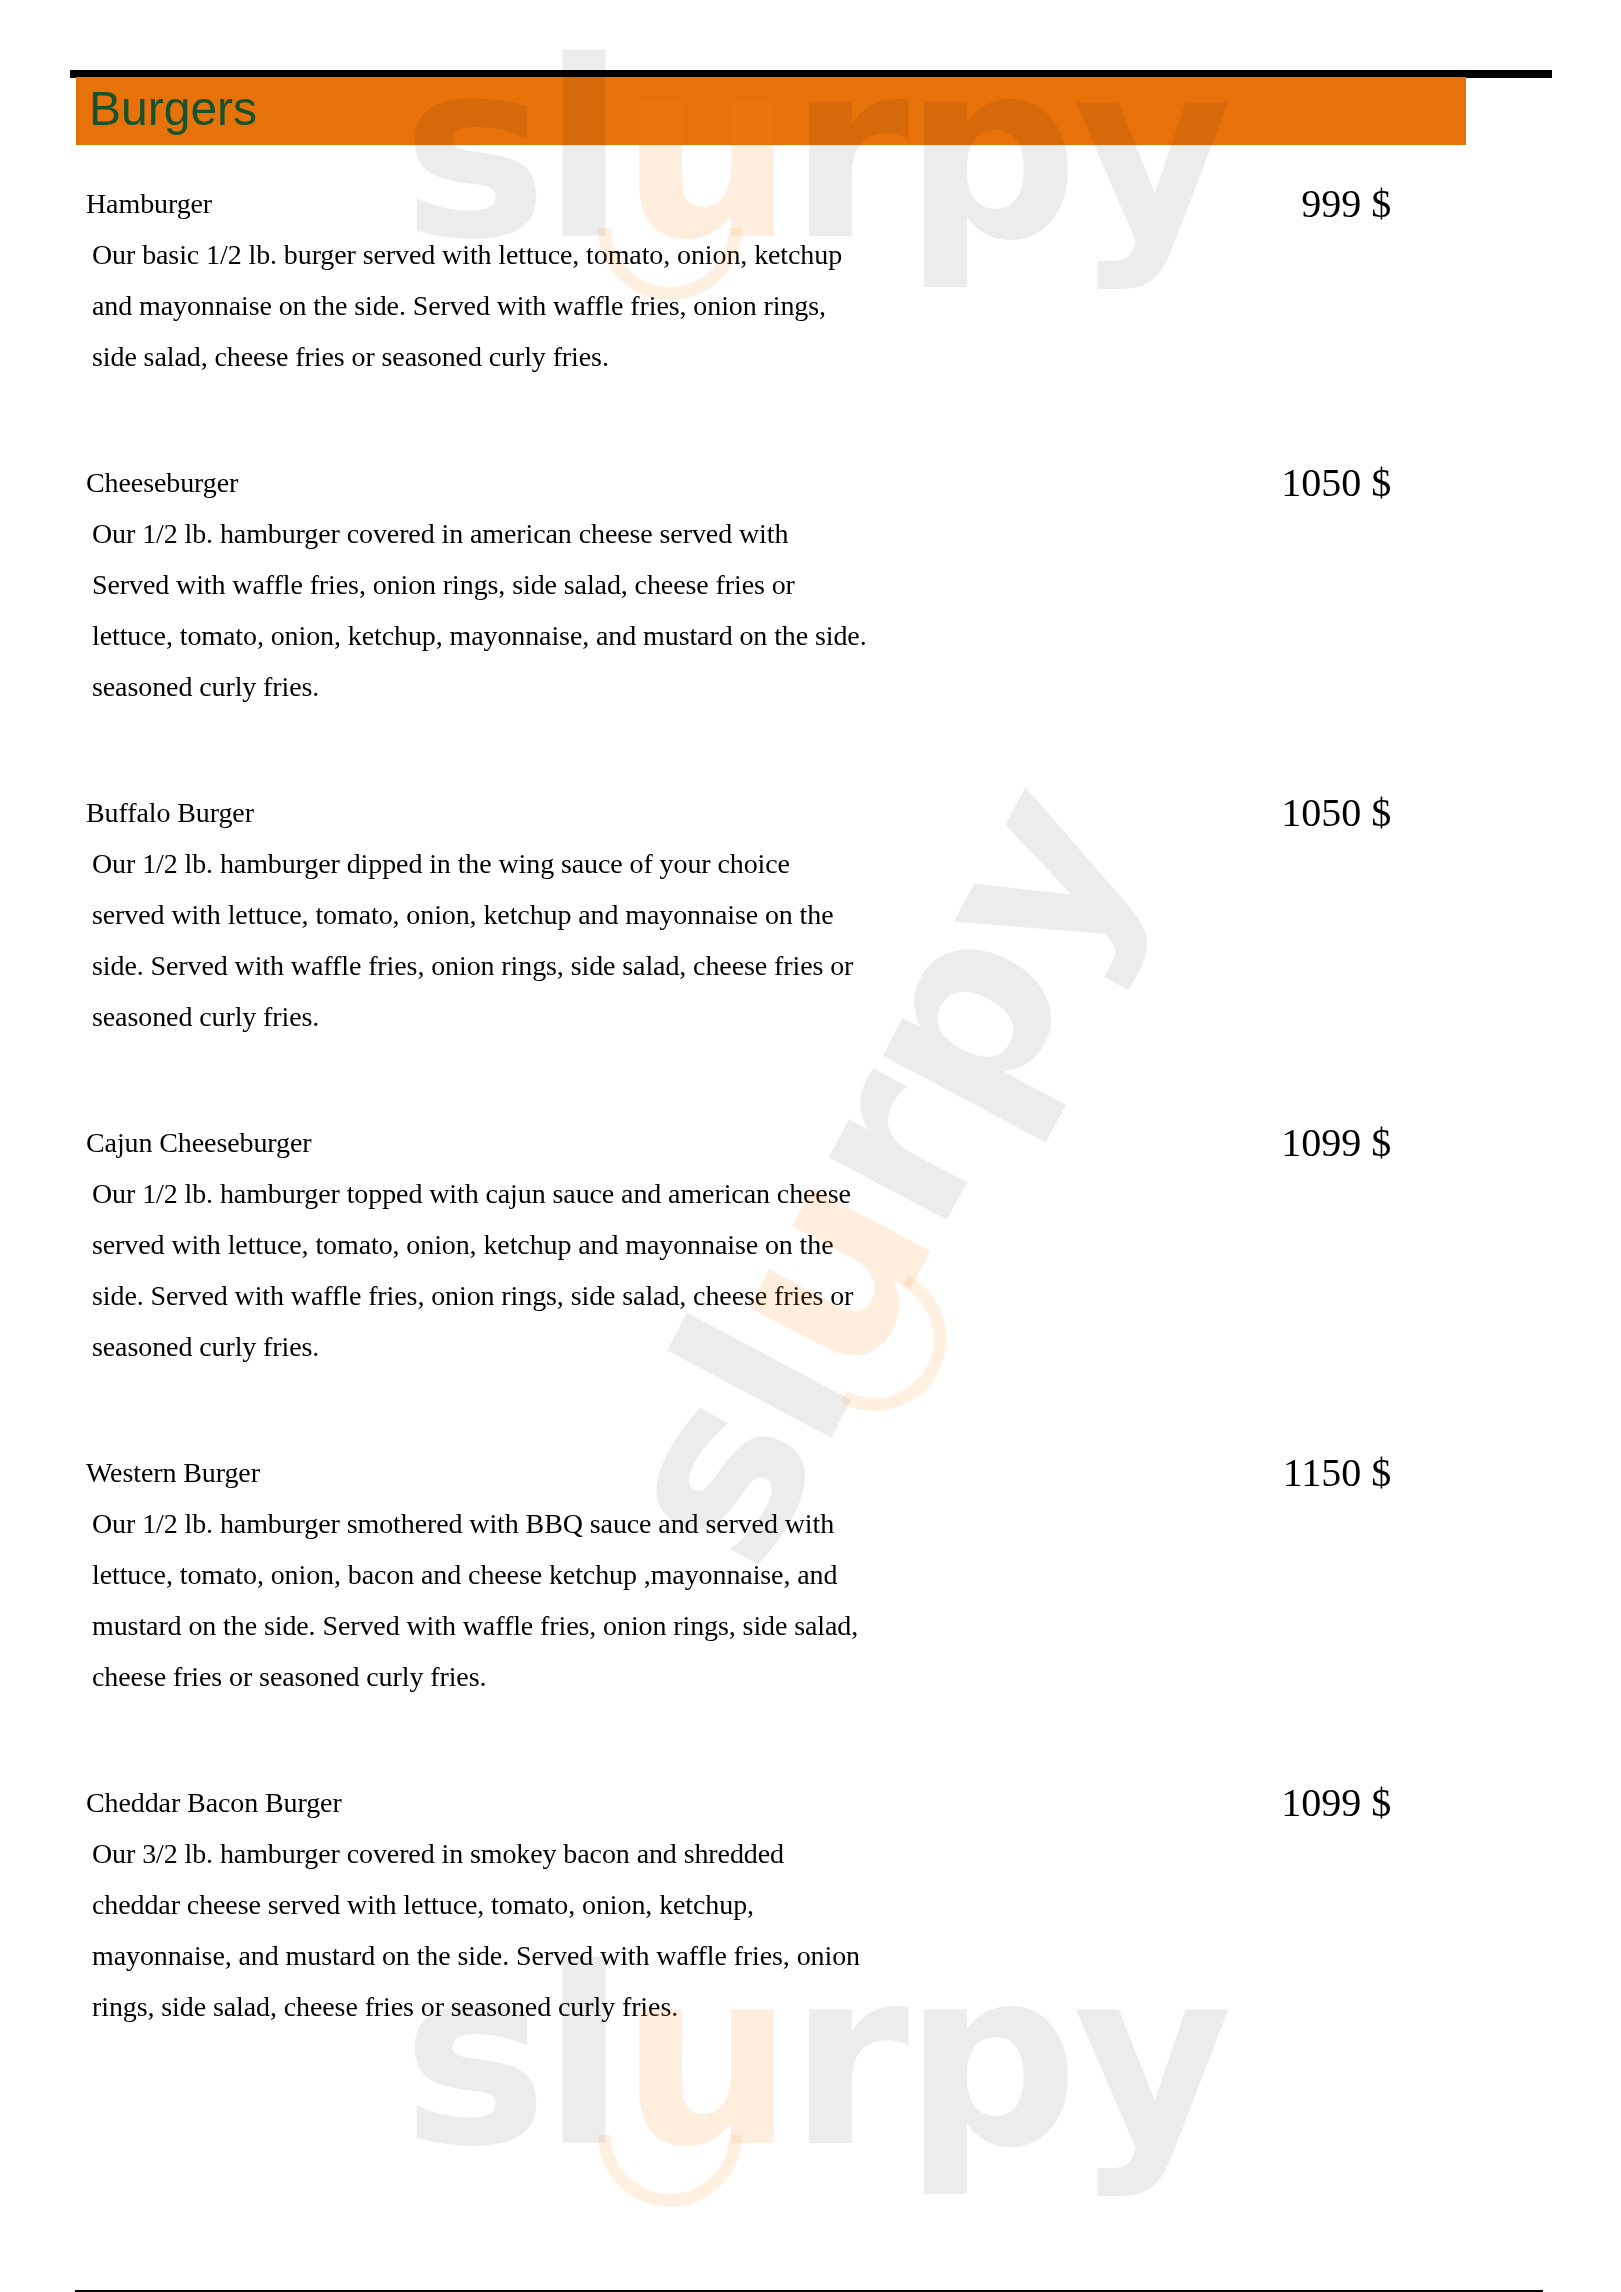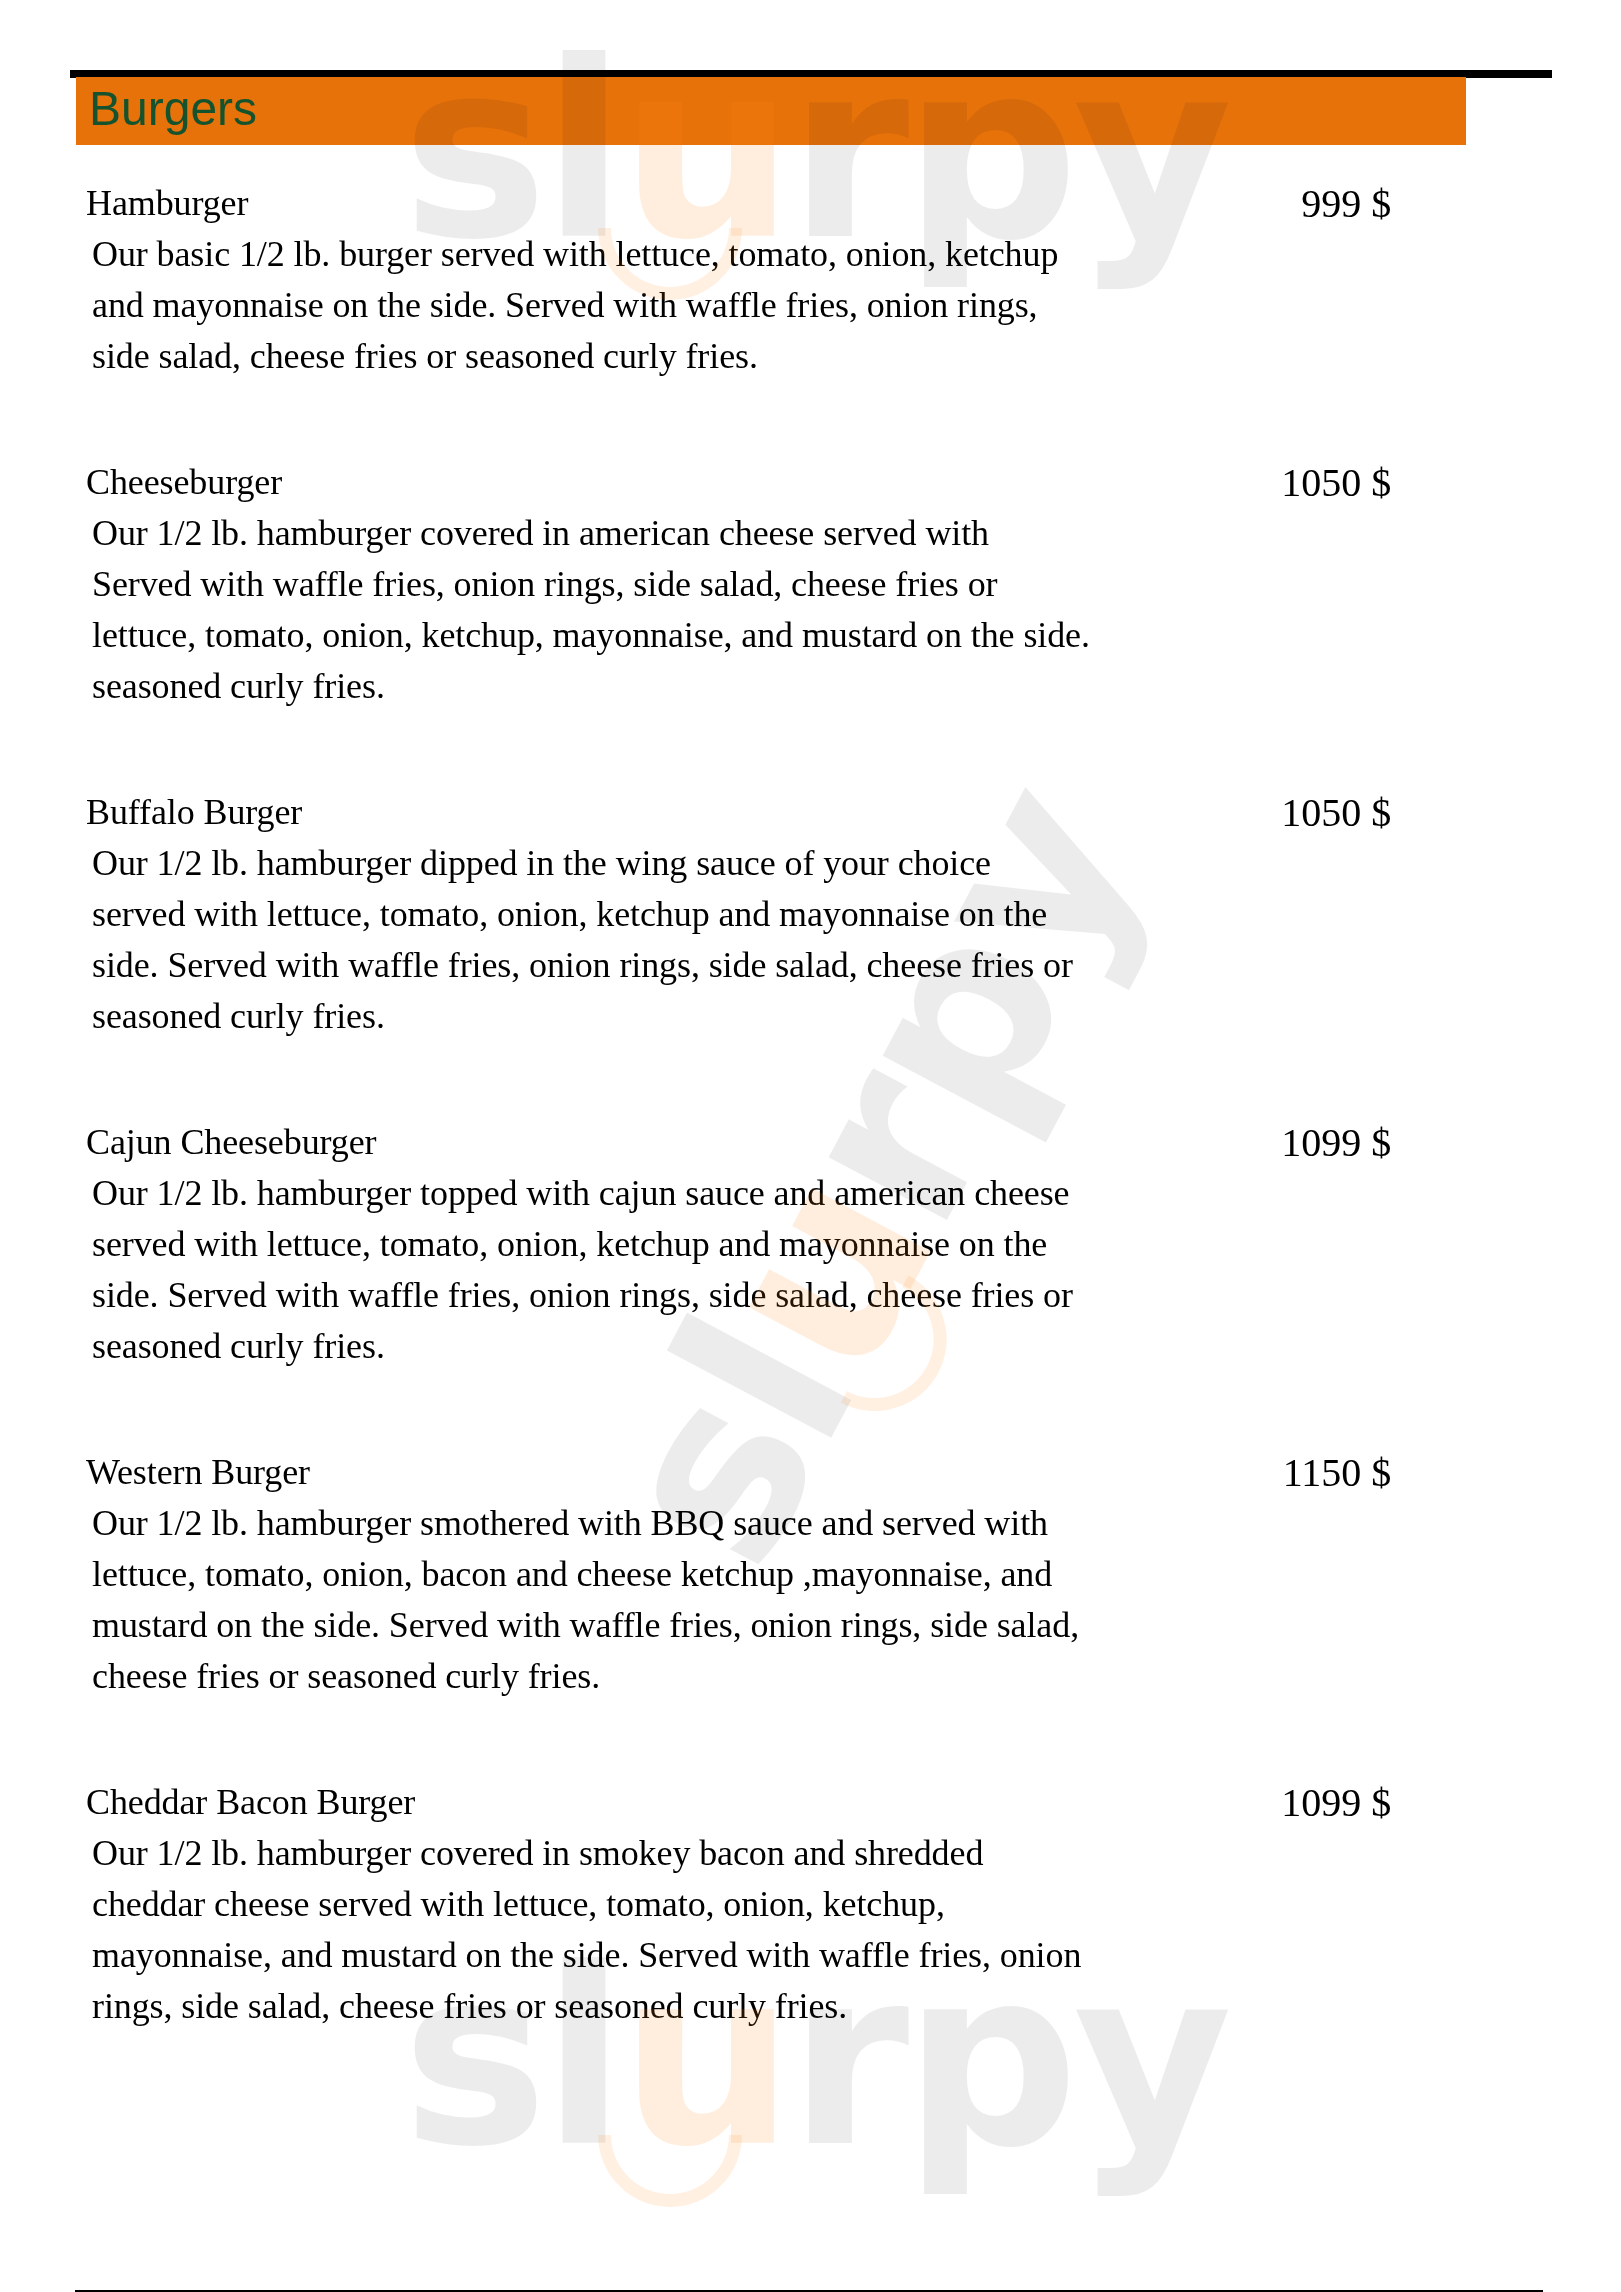--- a/index.html
+++ b/index.html
@@ -46,21 +46,21 @@
       left: 86px;
       top: 178px;
       width: 1313px;
     }
     .menu-item {
       position: relative;
       margin-bottom: 75px;
     }
     .item-name,
     .item-desc {
-      font-size: 36px;
+      font-size: 28px;
       line-height: 51px;
       letter-spacing: -0.1px;
     }
     .item-name {
       white-space: nowrap;
     }
     .item-desc {
       width: 1176px;
       margin-left: 6px;
     }
@@ -178,21 +178,21 @@
       <span class="line">lettuce, tomato, onion, bacon and cheese ketchup ,mayonnaise, and</span>
       <span class="line">mustard on the side. Served with waffle fries, onion rings, side salad,</span>
       <span class="line">cheese fries or seasoned curly fries.</span>
     </div>
   </div>
 
   <div class="menu-item">
     <div class="item-name">Cheddar Bacon Burger</div>
     <div class="item-price">1099 $</div>
     <div class="item-desc">
-      <span class="line">Our 1/2 lb. hamburger covered in smokey bacon and shredded</span>
+      <span class="line">Our 3/2 lb. hamburger covered in smokey bacon and shredded</span>
       <span class="line">cheddar cheese served with lettuce, tomato, onion, ketchup,</span>
       <span class="line">mayonnaise, and mustard on the side. Served with waffle fries, onion</span>
       <span class="line">rings, side salad, cheese fries or seasoned curly fries.</span>
     </div>
   </div>
 
 </div>
 
 <div class="bottom-rule"></div>
 

